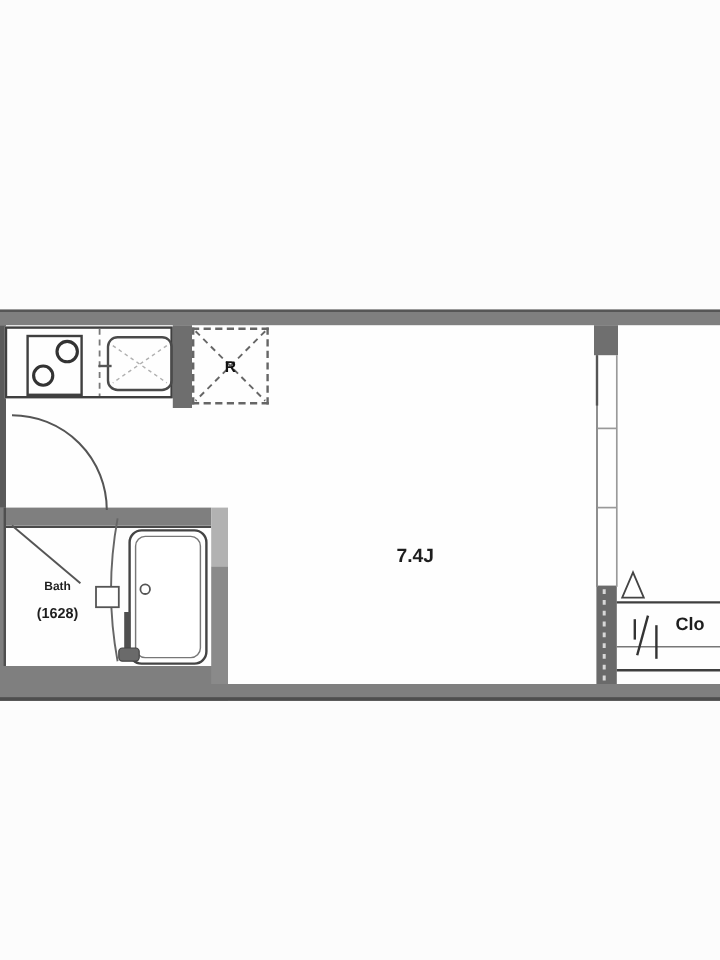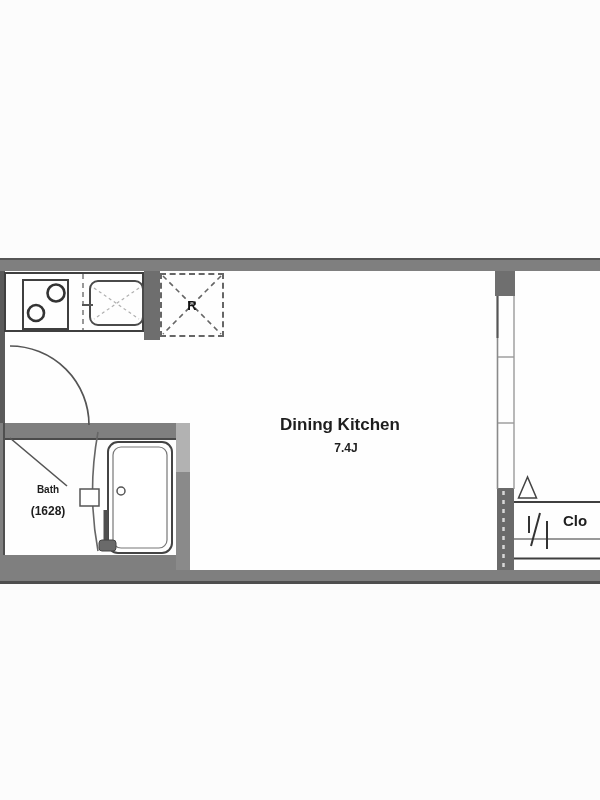--- a/index.html
+++ b/index.html
@@ -28,21 +28,21 @@
   .closet-bar{left:497px;top:488px;width:17px;height:82px;background:#6a6a6a;}
   .bath-top-wall{left:0;top:423px;width:176px;height:15px;background:var(--wall);}
   .bath-left-wall{left:0;top:423px;width:5px;height:132px;background:var(--wall);border-right:2px solid #4f4f4f;box-sizing:border-box;}
   .bath-interior{left:5px;top:438px;width:171px;height:115px;background:var(--floor);border-top:2px solid #4a4a4a;box-sizing:border-box;}
   .bath-bottom{left:0;top:555px;width:190px;height:29px;background:var(--wall);}
   .col-light{left:176px;top:423px;width:14px;height:49px;background:var(--wall-light);}
   .col-mid{left:176px;top:472px;width:14px;height:98px;background:var(--wall-mid);}
   .lines-layer{left:0;top:0;width:600px;height:800px;pointer-events:none;}
   .label{position:absolute;transform:translate(-50%,-50%);white-space:nowrap;text-align:center;}
   .dk-name{left:340px;top:425px;font-size:17px;font-weight:600;}
-  .dk-size{left:346px;top:448px;font-size:12px;font-weight:600;}
+  .dk-size{left:346px;top:464px;font-size:16px;font-weight:600;}
   .bath-name{left:48px;top:489px;font-size:10px;font-weight:600;}
   .bath-size{left:48px;top:511px;font-size:12px;font-weight:600;}
   .clo-label{position:absolute;left:563px;top:512px;font-size:15px;font-weight:800;white-space:nowrap;}
 </style>
 </head>
 <body>
 
 <div class="stage">
 
   <div class="abs floor-base"></div>
@@ -106,19 +106,18 @@
     <line x1="514" y1="539" x2="600" y2="539" stroke="#777" stroke-width="1.3"></line>
 
     <path d="M 527.5 477 L 518.5 498 L 536.5 498 Z" fill="#fff" stroke="#444" stroke-width="1.5"></path>
 
     <line x1="529" y1="516" x2="529" y2="533" stroke="#333" stroke-width="2"></line>
     <line x1="540" y1="513" x2="531" y2="546" stroke="#333" stroke-width="2"></line>
     <line x1="547" y1="521" x2="547" y2="549" stroke="#333" stroke-width="2"></line>
   </svg>
 
   <div class="abs fridge-label">R</div>
-  <div class="label dk-name">Dining Kitchen</div>
   <div class="label dk-size">7.4J</div>
   <div class="label bath-name">Bath</div>
   <div class="label bath-size">(1628)</div>
   <div class="clo-label">Clo</div>
 
 </div>
 
 </body></html>

